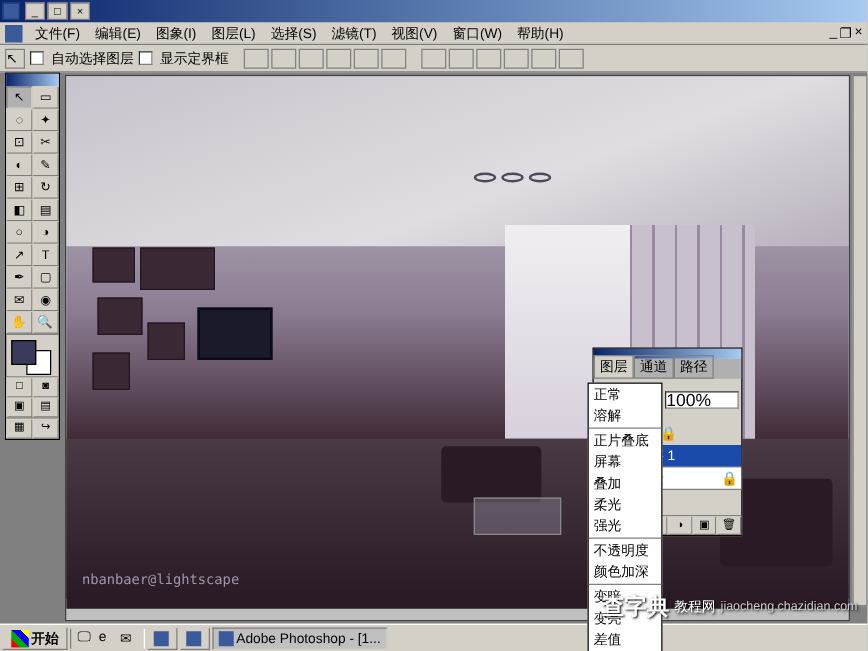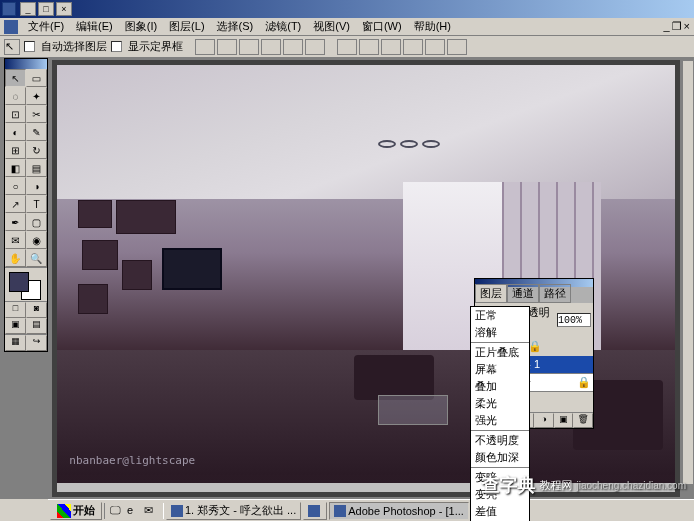--- a/index.html
+++ b/index.html
@@ -30,21 +30,21 @@
 .toolbox .tb-grid { display: grid; grid-template-columns: 1fr 1fr; }
 .toolbox .tb-tool { width: 21px; height: 18px; border: 1px outset #d4d0c8; display: flex; align-items: center; justify-content: center; font-size: 10px; }
 .toolbox .tb-tool.active { background: #b0b0b0; border-style: inset; }
 .toolbox .tb-colors { position: relative; height: 34px; border-top: 1px solid #808080; }
 .toolbox .swatch-fg { position: absolute; width: 20px; height: 20px; background: #3a3a5a; border: 1px solid #000; top: 4px; left: 4px; z-index: 2; }
 .toolbox .swatch-bg { position: absolute; width: 20px; height: 20px; background: #fff; border: 1px solid #000; top: 12px; left: 16px; }
 .toolbox .tb-modes { display: grid; grid-template-columns: 1fr 1fr; border-top: 1px solid #808080; }
 .toolbox .tb-mode { height: 16px; border: 1px outset #d4d0c8; font-size: 9px; text-align: center; }
 
 .canvas-area { position: absolute; top: 2px; left: 52px; right: 14px; bottom: 2px; }
-.canvas-frame { width: 100%; height: 100%; background: #c0c0c0; border: 5px solid #404040; position: relative; overflow: hidden; }
+.canvas-frame { width: 100%; height: 100%; background: #c0c0c0; border: 1px solid #404040; position: relative; overflow: hidden; }
 .render-image { position: absolute; top: 0; left: 0; width: 100%; height: 98%; background: linear-gradient(180deg, #b5aeb8 0%, #a8a0b0 25%, #8a7a90 45%, #3a2530 70%, #2a1a25 100%); }
 .ceiling { position: absolute; top: 0; left: 0; width: 100%; height: 32%; background: linear-gradient(160deg, #c8c2cc 0%, #d8d5da 40%, #e0dde2 60%, #b8b0bc 100%); }
 .chandelier { position: absolute; top: 18%; left: 52%; width: 70px; height: 20px; }
 .chandelier .ring { width: 18px; height: 8px; border: 2px solid #4a4a5a; border-radius: 50%; position: absolute; }
 .wall-left { position: absolute; top: 28%; left: 0; width: 42%; height: 42%; }
 .shelf-unit { position: absolute; top: 10%; left: 8%; width: 160px; height: 130px; }
 .shelf-box { position: absolute; background: #3a2835; border: 1px solid #251520; }
 .tv { position: absolute; background: #1a1a2a; border: 2px solid #0a0a1a; }
 .window-area { position: absolute; top: 28%; right: 12%; width: 32%; height: 40%; background: linear-gradient(180deg, #f0eef2 0%, #d8d0dc 100%); }
 .window-frame { position: absolute; top: 0; right: 0; width: 50%; height: 100%; background: repeating-linear-gradient(90deg, #9a8aa0 0px, #9a8aa0 2px, #c8c0cc 2px, #c8c0cc 18px); }
@@ -55,35 +55,35 @@
 .watermark-img { position: absolute; bottom: 4%; left: 2%; color: #a098a8; font-size: 11px; font-family: monospace; }
 
 .scrollbar-v { position: absolute; top: 2px; right: 0; width: 12px; bottom: 14px; background: #d4d0c8; border: 1px solid #808080; }
 
 .layers-panel { position: absolute; top: 220px; right: 100px; width: 120px; background: #d4d0c8; border: 1px solid #000; z-index: 20; }
 .layers-panel .lp-header { height: 8px; background: linear-gradient(to right, #0a246a, #a6caf0); }
 .layers-panel .lp-tabs { display: flex; height: 16px; background: #b0b0b0; font-size: 10px; align-items: flex-end; }
 .layers-panel .lp-tab { padding: 1px 4px; border: 1px solid #808080; }
 .layers-panel .lp-tab.active { background: #d4d0c8; }
 .layers-panel .lp-opacity { display: flex; align-items: center; padding: 2px; font-size: 10px; gap: 2px; }
-.layers-panel .lp-opacity input { width: 34px; height: 14px; font-size: 10px; border: 1px inset #808080; font-family: Liberation Mono, monospace; }
+.layers-panel .lp-opacity input { width: 59px; height: 14px; font-size: 14px; border: 1px inset #808080; }
 .layers-panel .lp-blend-select { width: 46px; height: 14px; font-size: 10px; border: 1px inset #808080; background: white; }
 .layers-panel .lp-locks { display: flex; align-items: center; padding: 2px; font-size: 10px; gap: 2px; }
 .layers-panel .lp-layer-row { display: flex; align-items: center; height: 18px; border-bottom: 1px solid #808080; background: #1a4aaa; color: white; padding: 0 2px; font-size: 10px; }
 .layers-panel .lp-layer-row.bg { background: white; color: #000; }
 .layers-panel .lp-eye { width: 12px; height: 12px; border: 1px solid #808080; margin-right: 2px; font-size: 8px; text-align: center; background: #d4d0c8; color: #000; }
 .layers-panel .lp-thumb { width: 16px; height: 14px; background: #888; border: 1px solid #000; margin-right: 2px; }
 .layers-panel .lp-footer { display: flex; height: 16px; border-top: 1px solid #808080; }
 .layers-panel .lp-fbtn { flex: 1; border: 1px outset #d4d0c8; font-size: 9px; text-align: center; }
 
 .blend-dropdown { position: absolute; top: 248px; right: 164px; width: 60px; background: white; border: 1px solid #000; z-index: 25; font-size: 10px; }
 .blend-dropdown .bd-item { padding: 1px 4px; cursor: default; }
 .blend-dropdown .bd-sep { border-top: 1px solid #808080; margin: 1px 0; }
 
-.taskbar { position: absolute; bottom: 0; left: 0; right: 0; height: 22px; background: #d4d0c8; border-top: 1px solid #fff; display: flex; align-items: center; padding: 0 2px; gap: 2px; margin-left: 48px; }
+.taskbar { position: absolute; bottom: 0; left: 0; right: 0; height: 22px; background: #d4d0c8; border-top: 1px solid #fff; display: flex; align-items: center; padding: 0 2px; gap: 2px; }
 .taskbar .start-btn { height: 18px; padding: 0 6px; border: 1px outset #d4d0c8; display: flex; align-items: center; font-weight: bold; }
 .taskbar .start-icon { width: 14px; height: 14px; background: linear-gradient(45deg, #f00 25%, #0a0 25% 50%, #00f 50% 75%, #ff0 75%); margin-right: 2px; }
 .taskbar .ql { display: flex; gap: 1px; padding: 0 4px; border-left: 1px solid #808080; border-right: 1px solid #fff; }
 .taskbar .ql-btn { width: 16px; height: 16px; border: 1px solid transparent; }
 .taskbar .task-btn { height: 18px; padding: 0 4px; border: 1px outset #d4d0c8; display: flex; align-items: center; max-width: 140px; overflow: hidden; white-space: nowrap; }
 .taskbar .task-btn.active { border-style: inset; background: #c0c0c0; }
 .taskbar .task-icon { width: 12px; height: 12px; margin-right: 2px; background: #3a5a9a; flex-shrink: 0; }
 
 .site-watermark { position: absolute; bottom: 24px; right: 8px; color: #fff; font-size: 14px; text-shadow: 1px 1px 2px #000; z-index: 50; display: flex; align-items: center; gap: 4px; }
 .site-watermark .big { font-size: 18px; font-weight: bold; }
@@ -287,21 +287,20 @@
     <div class="start-icon"></div>
     <span>开始</span>
   </div>
   <div class="ql">
     <div class="ql-btn">🖵</div>
     <div class="ql-btn">e</div>
     <div class="ql-btn">✉</div>
   </div>
   <div class="task-btn">
     <div class="task-icon"></div>
-    <span>1. 郑秀文 - 呼之欲出 ...</span>
   </div>
   <div class="task-btn">
     <div class="task-icon"></div>
   </div>
   <div class="task-btn active">
     <div class="task-icon"></div>
     <span>Adobe Photoshop - [1...</span>
   </div>
 </div>
 

